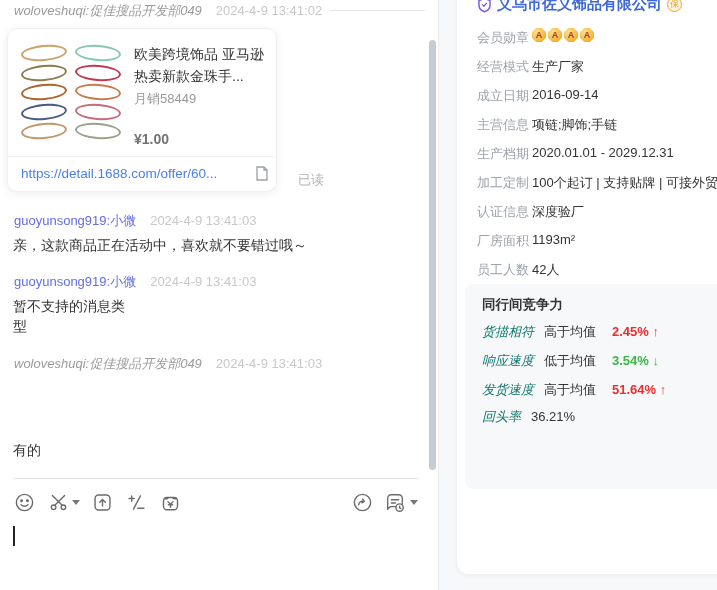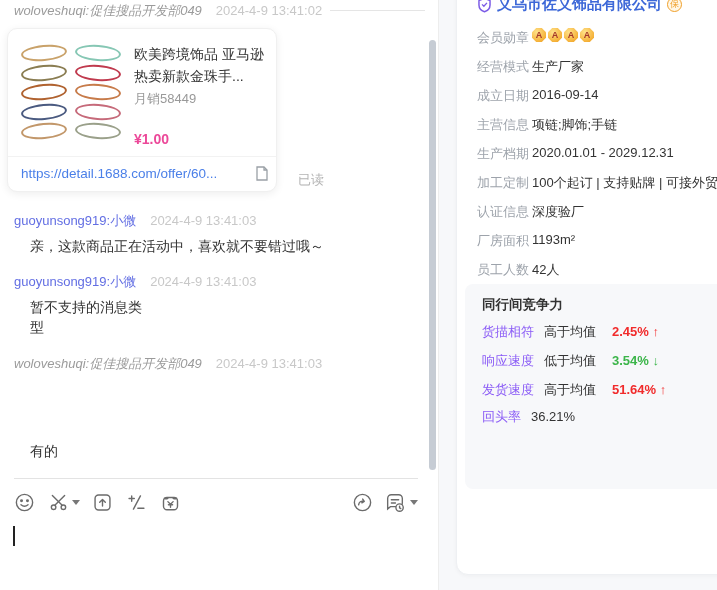--- a/index.html
+++ b/index.html
@@ -8,22 +8,22 @@
   #app { position:relative; width:717px; height:590px; }
 
   
   #chat { position:absolute; left:0; top:0; width:438px; height:590px; background:#fff; }
   .scrollbar-thumb { position:absolute; right:2px; top:40px; width:7px; height:430px;
     background:#c6ccd4; border-radius:4px; }
   .msg-header { position:absolute; left:14px; font-size:13px; white-space:nowrap; }
   .msg-header .sender-gray { color:#9b9b9b;font-style:italic; }
   .msg-header .sender-blue { color:#626ee3; }
   .msg-header .time { color:#c8c8c8; margin-left:14px; }
-  .msg-text { position:absolute; left:30px; font-size:14px; color:#333;
-    white-space:pre-line; line-height:20px; }
+  .msg-text { position:absolute; left:13px; font-size:14px; color:#333;
+    white-space:pre-line; line-height:20px;font-family:Liberation Mono, monospace; }
   .read-inline { color:#b3b3b3; font-size:13px; margin-left:26px; }
   .top-divider { position:absolute; left:330px; top:10px; width:95px; height:1px; background:#e5e5e5; }
 
   
   .product-card { position:absolute; left:7px; top:28px; width:270px; height:164px;
     background:#fff; border:1px solid #f0f0f0; border-radius:10px;
     box-shadow:0 2px 8px rgba(0,0,0,0.07); }
   .pc-img { position:absolute; left:11px; top:14px; width:106px; height:100px;
     display:grid; grid-template-columns:1fr 1fr; gap:2px 6px; padding:2px; }
   .bracelet { width:46px; height:16px; border-radius:50%; border:2.5px solid #caa; }
@@ -63,21 +63,21 @@
   .info-value { position:absolute; left:55px; color:#333; }
   .member-badges { position:absolute; left:55px; top:-1px; display:flex; gap:2px; }
   .mbadge { width:14px; height:14px; background:radial-gradient(circle at 35% 30%,#ffe289,#f5b23a 70%,#e89a22);
     clip-path:polygon(30% 0,70% 0,100% 30%,100% 70%,70% 100%,30% 100%,0 70%,0 30%);
     color:#a5372a; font-size:9px; font-weight:bold; text-align:center; line-height:14px; }
 
   .comp-card { position:absolute; left:8px; top:305px; width:300px; height:205px;
     background:#f7f8fa; border-radius:8px; }
   .comp-title { position:absolute; left:17px; top:12px; font-size:13.5px; color:#333; font-weight:bold; }
   .comp-row { position:absolute; left:17px; font-size:13px; white-space:nowrap; }
-  .comp-label { color:#8b5cf6; }
+  .comp-label { color:#0f766e;font-style:italic; }
   .comp-prefix { color:#333; margin-left:10px; }
   .comp-value { font-weight:bold; margin-left:16px; }
   .comp-plain { font-weight:normal; margin-left:10px; }
 
   svg { display:block; }
 </style>
 </head>
 <body>
 
 <div id="app">
@@ -98,21 +98,21 @@
           <div class="bracelet" style="border-color: rgb(192, 58, 78);"></div>
           <div class="bracelet" style="border-color: rgb(176, 98, 47);"></div>
           <div class="bracelet" style="border-color: rgb(199, 123, 74);"></div>
           <div class="bracelet" style="border-color: rgb(74, 90, 128);"></div>
           <div class="bracelet" style="border-color: rgb(198, 106, 122);"></div>
           <div class="bracelet" style="border-color: rgb(194, 151, 106);"></div>
           <div class="bracelet" style="border-color: rgb(154, 160, 138);"></div>
         </div>
       <div class="pc-title">欧美跨境饰品 亚马逊热卖新款金珠手...</div>
       <div class="pc-sales">月销58449</div>
-      <div class="pc-price" style="color: #ec4899;">¥1.00</div>
+      <div class="pc-price" style="color: #737373;">¥1.00</div>
       <div class="pc-divider"></div>
       <a class="pc-link" href="#" style="text-decoration: none; color: rgb(74, 127, 232);">https://detail.1688.com/offer/60...</a>
       <span class="pc-copy">
         <svg width="14" height="16" viewBox="0 0 14 16">
             <path d="M2 1 h7 l3 3 v10 h-10 z" fill="none" stroke="#9aa0a6" stroke-width="1.3"></path>
             <path d="M9 1 v3 h3" fill="none" stroke="#9aa0a6" stroke-width="1.3"></path>
           </svg>
       </span>
     </div>
     <div class="read-card">已读</div>

